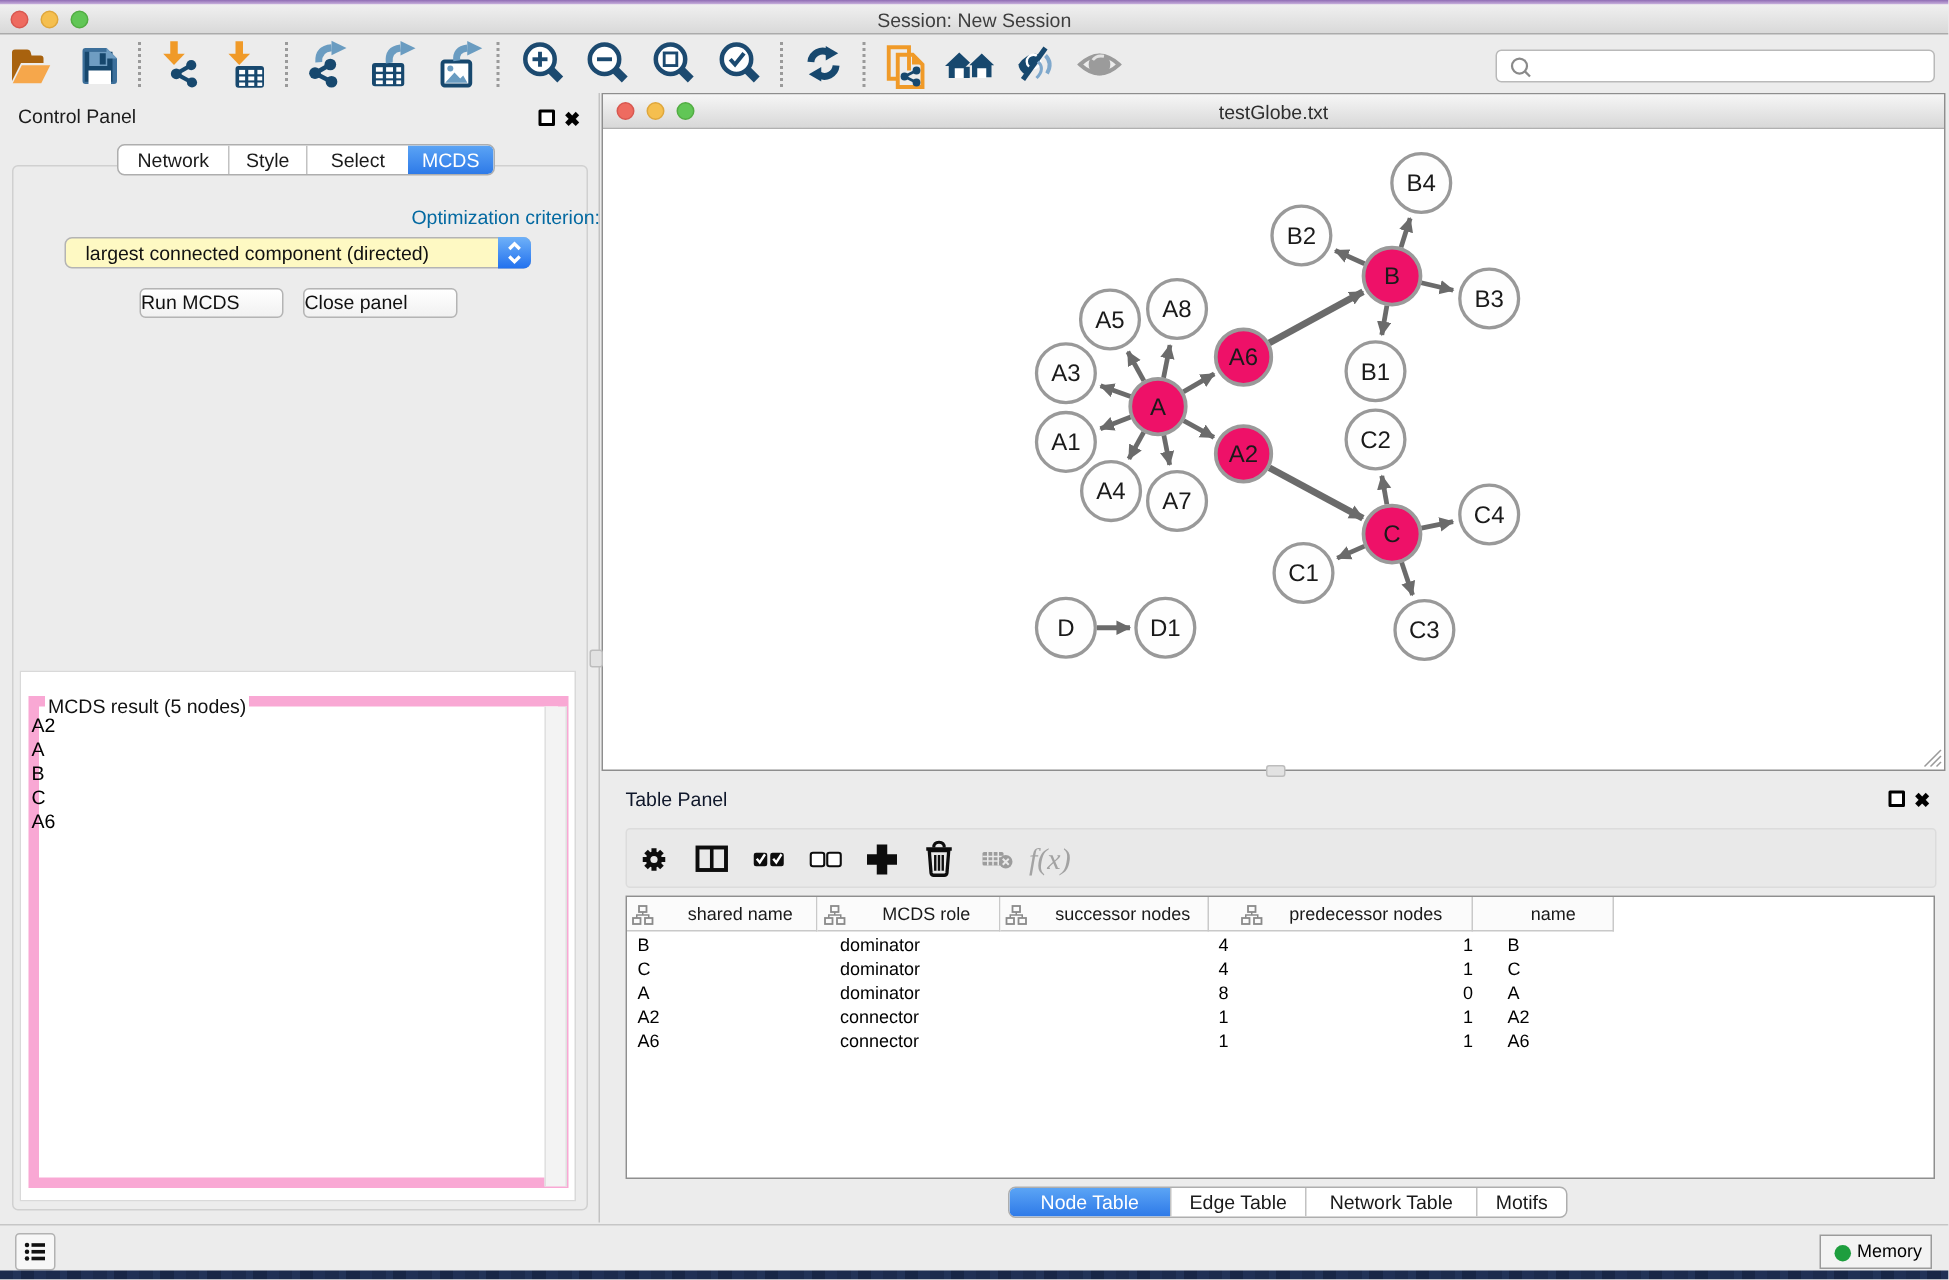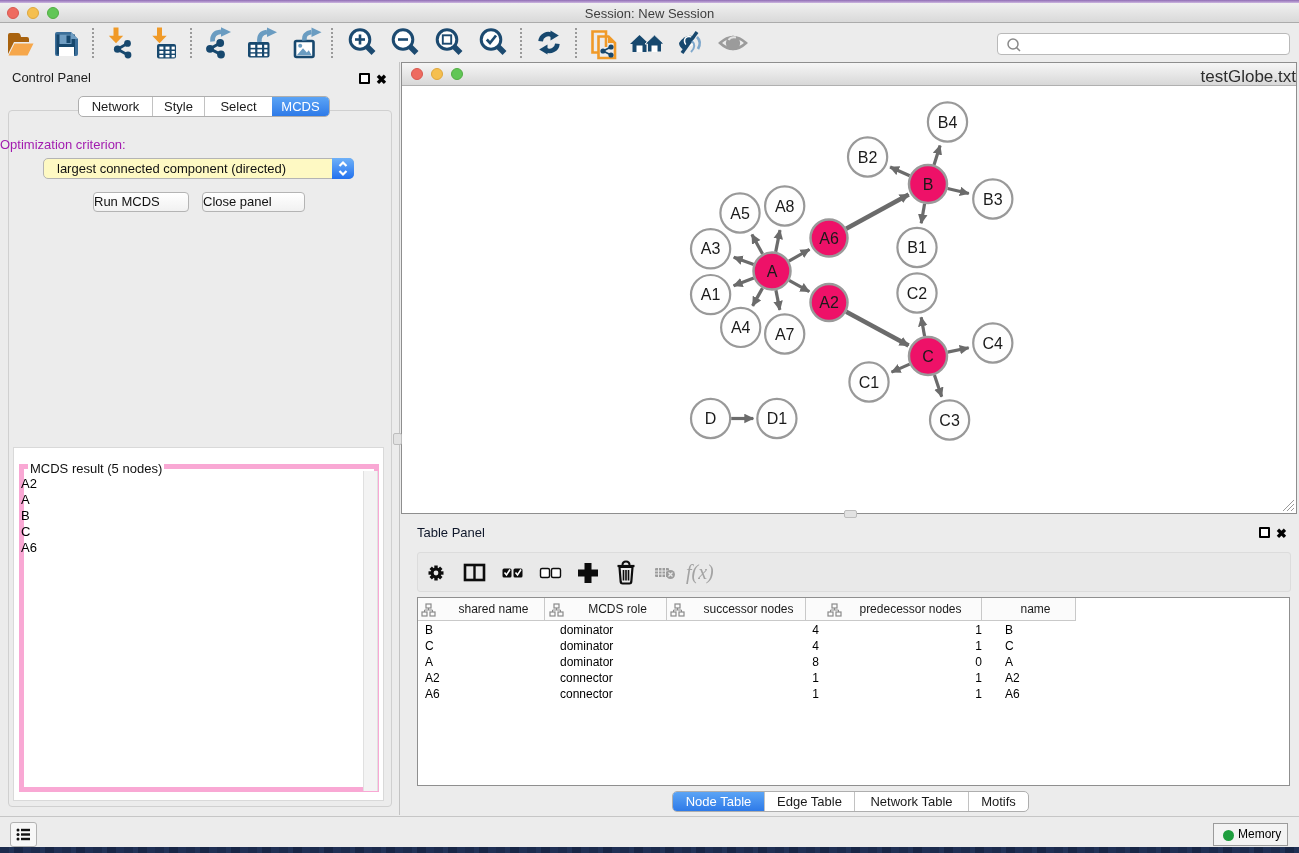--- a/index.html
+++ b/index.html
@@ -26,34 +26,34 @@
 .tab{font-size:13px;color:#1a1a1a;text-align:center;line-height:20px;border-left:1px solid #c2c2c2}
 .tab:first-child{border-left:none}
 .tab.sel{background:linear-gradient(#5ba4f5,#2e7ae8);color:#fff;border-left:none}
 
 #dd{position:absolute;left:43px;top:96px;width:311px;height:21px;background:#fef9c3;border:1px solid #b4b4b4;border-radius:5px}
 #dd .txt{position:absolute;left:13px;top:2px;font-size:13px;color:#111}
 #dd .cap{position:absolute;right:-1px;top:-1px;width:22px;height:21px;border-radius:0 5px 5px 0;background:linear-gradient(#6fb1f8,#2271ee)}
 .btn{position:absolute;height:20px;background:linear-gradient(#ffffff,#f1f1f1);border:1px solid #b4b4b4;border-radius:4px;font-size:13px;color:#111;text-align:left;line-height:18px}
 
 #resultbox{position:absolute;left:13px;top:385px;width:371px;height:354px;background:#fff;border:1px solid #d9d9d9}
-#fieldset{position:absolute;left:5px;top:16px;width:360px;height:328px;border:5px solid #f9a8d4}
+#fieldset{position:absolute;left:5px;top:16px;width:360px;height:328px;border:7px solid #f9a8d4}
 #legend{position:absolute;left:4px;top:-8px;background:#fff;padding:0 2px;font-size:13px;color:#111;white-space:nowrap}
 .li{position:absolute;left:7px;font-size:13px;color:#000}
 #scrtrack{position:absolute;right:5px;top:23px;width:15px;height:320px;background:#f3f3f3;border-left:1px solid #e0e0e0;border-right:1px solid #e0e0e0}
 
 #statusbar{left:0;top:816px;width:1299px;height:31px;background:#ececec;border-top:1px solid #c6c6c6}
 #listbtn{position:absolute;left:10px;top:5px;width:27px;height:25px;background:#f7f7f7;border:1px solid #b2b2b2;border-radius:3px}
 #membtn{position:absolute;right:11px;top:6px;width:75px;height:23px;background:#f3f3f3;border:1px solid #9b9b9b;font-size:12px;color:#000;line-height:21px;padding-left:24px}
 #membtn .dot{position:absolute;left:9px;top:5.5px;width:11px;height:11px;border-radius:50%;background:#1e9e3e}
 #navy{left:0;top:847px;width:1299px;height:6px;background:repeating-linear-gradient(90deg,#1c2b4d 0 9px,#223358 9px 14px,#182646 14px 23px,#203055 23px 31px)}
 
 #netwin{left:401px;top:62px;width:896px;height:452px;background:#fff;border:1px solid #8e8e8e}
 #ntitle{position:absolute;left:0;top:0;width:100%;height:23px;background:linear-gradient(#f6f6f6,#d8d8d8);border-bottom:1px solid #b0b0b0}
-#ntitle .t{position:absolute;left:0;right:0;top:4px;text-align:right;font-size:17px;color:#2e2e2e}
+#ntitle .t{position:absolute;left:0;right:0;top:4px;text-align:center;font-size:13px;color:#2e2e2e}
 #graph{position:absolute;left:0;top:24px}
 #graph text{font-size:16px;fill:#1a1a1a;text-anchor:middle;font-family:"Liberation Sans",sans-serif}
 #graph .wh{fill:#fefefe;stroke:#999;stroke-width:2.2}
 #graph .pk{fill:#ee1168;stroke:#9a9a9a;stroke-width:2.5}
 #graph line{stroke:#6b6b6b}
 
 #tpanel{left:401px;top:518px;width:898px;height:298px;background:#ececec}
 #tpanel .hdr{position:absolute;left:16px;top:7px;font-size:13px;color:#0f172a}
 #ttoolbar{position:absolute;left:16px;top:34px;width:874px;height:40px;background:#e9e9e9;border:1px solid #dcdcdc;border-radius:3px}
 #ttable{position:absolute;left:16px;top:79px;width:873px;height:189px;background:#fff;border:1px solid #8f8f8f}
@@ -228,21 +228,21 @@
   <div class="hdr">Control Panel</div>
   <div class="floatbtn" style="left:359px;top:11px"></div>
   <div class="closebtn" style="left:376px;top:10px">✖</div>
   <div class="subpanel"></div>
   <div class="tabgrp" style="left:78px;top:34px">
     <div class="tab" style="width:73px">Network</div>
     <div class="tab" style="width:52px">Style</div>
     <div class="tab" style="width:68px">Select</div>
     <div class="tab sel" style="width:57px">MCDS</div>
   </div>
-  <div style="position:absolute;left:0;width:400px;top:75px;text-align:left;font-size:13px;color:#a21caf">Optimization criterion:</div>
+  <div style="position:absolute;left:0;width:400px;top:75px;text-align:right;font-size:13px;color:#0369a1">Optimization criterion:</div>
   <div id="dd">
     <div class="txt">largest connected component (directed)</div>
     <div class="cap"><svg width="22" height="21" viewBox="0 0 22 21">
           <path d="M7.5 8 L11 4.5 L14.5 8" fill="none" stroke="#fff" stroke-width="2.2"></path>
           <path d="M7.5 13 L11 16.5 L14.5 13" fill="none" stroke="#fff" stroke-width="2.2"></path>
         </svg></div>
   </div>
   <div class="btn" style="left:93px;top:130px;width:96px">Run MCDS</div>
   <div class="btn" style="left:202px;top:130px;width:103px">Close panel</div>
   <div id="resultbox">
@@ -454,21 +454,21 @@
       <div class="td" style="left:250px;top:73px;width:151px;text-align:right">1</div>
       <div class="td" style="left:388px;top:73px;width:176px;text-align:right">1</div>
       <div class="td" style="left:587px;top:73px">A2</div>
     <div class="td" style="left:7px;top:89px">A6</div>
       <div class="td" style="left:142px;top:89px">connector</div>
       <div class="td" style="left:250px;top:89px;width:151px;text-align:right">1</div>
       <div class="td" style="left:388px;top:89px;width:176px;text-align:right">1</div>
       <div class="td" style="left:587px;top:89px">A6</div>
   </div>
   <div class="tabgrp" style="left:271px;top:273px">
-    <div class="tab sel" style="width:91px">Node Table</div>
+    <div class="tab sel" style="width:107px">Node Table</div>
     <div class="tab" style="width:90px">Edge Table</div>
     <div class="tab" style="width:114px">Network Table</div>
     <div class="tab" style="width:60px">Motifs</div>
   </div>
 </div>
 <div class="abs" id="statusbar">
   <div id="listbtn"><svg width="25" height="23" viewBox="0 0 25 23">
         <g fill="#111">
           <circle cx="7" cy="7" r="1.5"></circle>
           <circle cx="7" cy="11.5" r="1.5"></circle>

